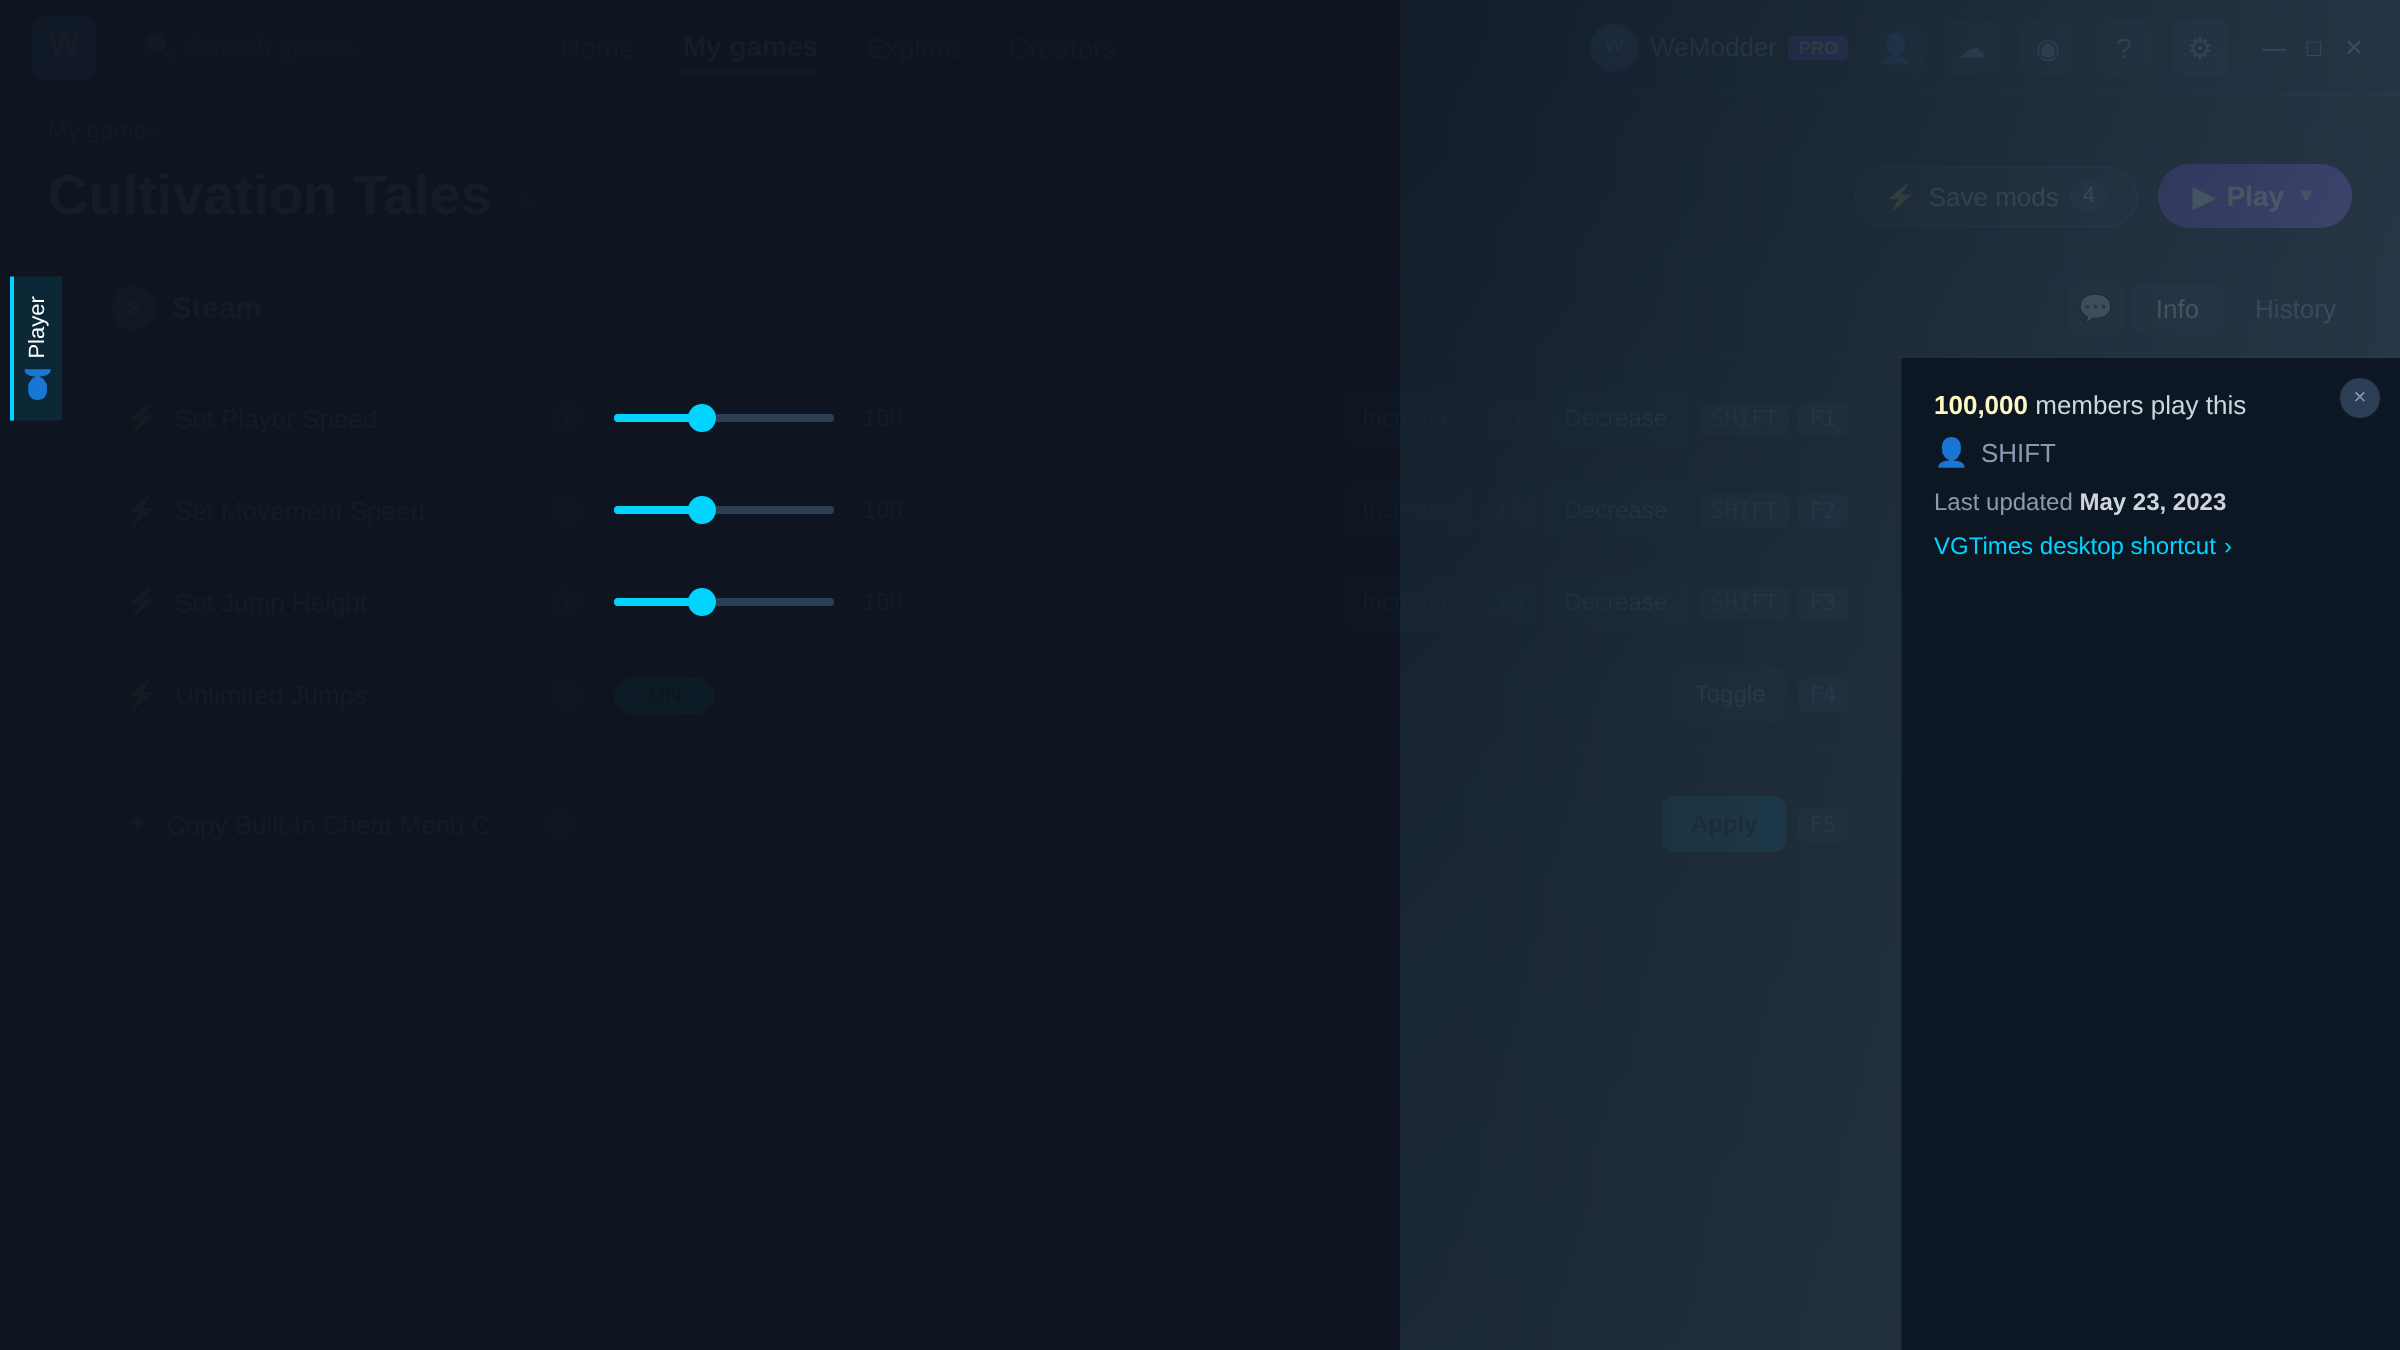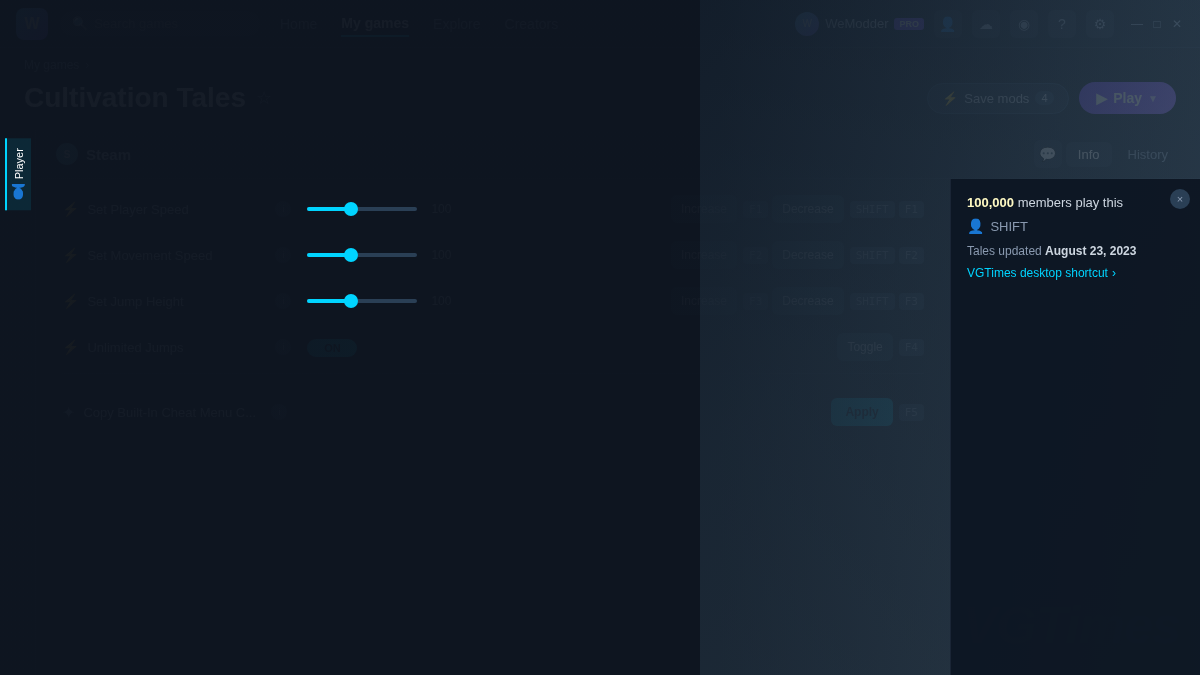--- a/index.html
+++ b/index.html
@@ -753,21 +753,21 @@
             <div class="info-panel-close">×</div>
             <div class="members-count">
               <strong>100,000</strong>
               <span> members play this</span>
             </div>
             <div class="author-row">
               <span class="author-icon">👤</span>
               <span class="author-name">SHIFT</span>
             </div>
             <div class="last-updated">
-              <span>Tales updated </span><strong>August 23, 2023</strong>
+              <span>Last updated </span><strong>May 23, 2023</strong>
             </div>
             <div class="desktop-shortcut">
               <span>VGTimes desktop shortcut</span>
               <span>›</span>
             </div>
           </div>
         </div>
       </div>
     </div>
   </div>

